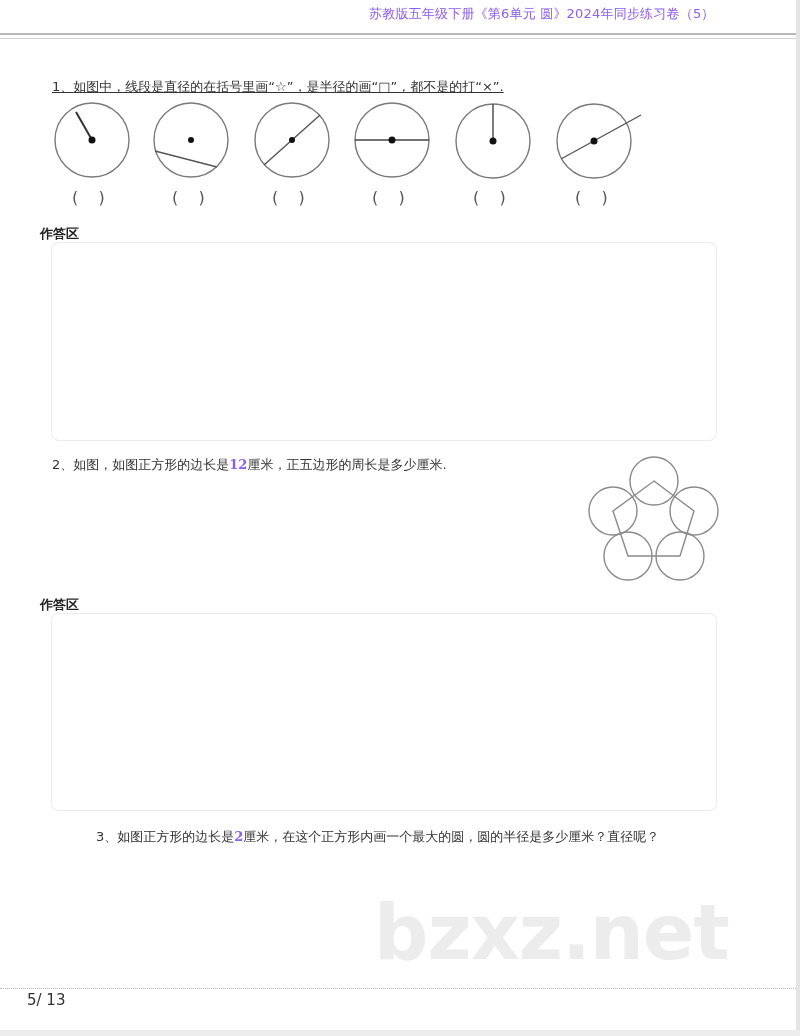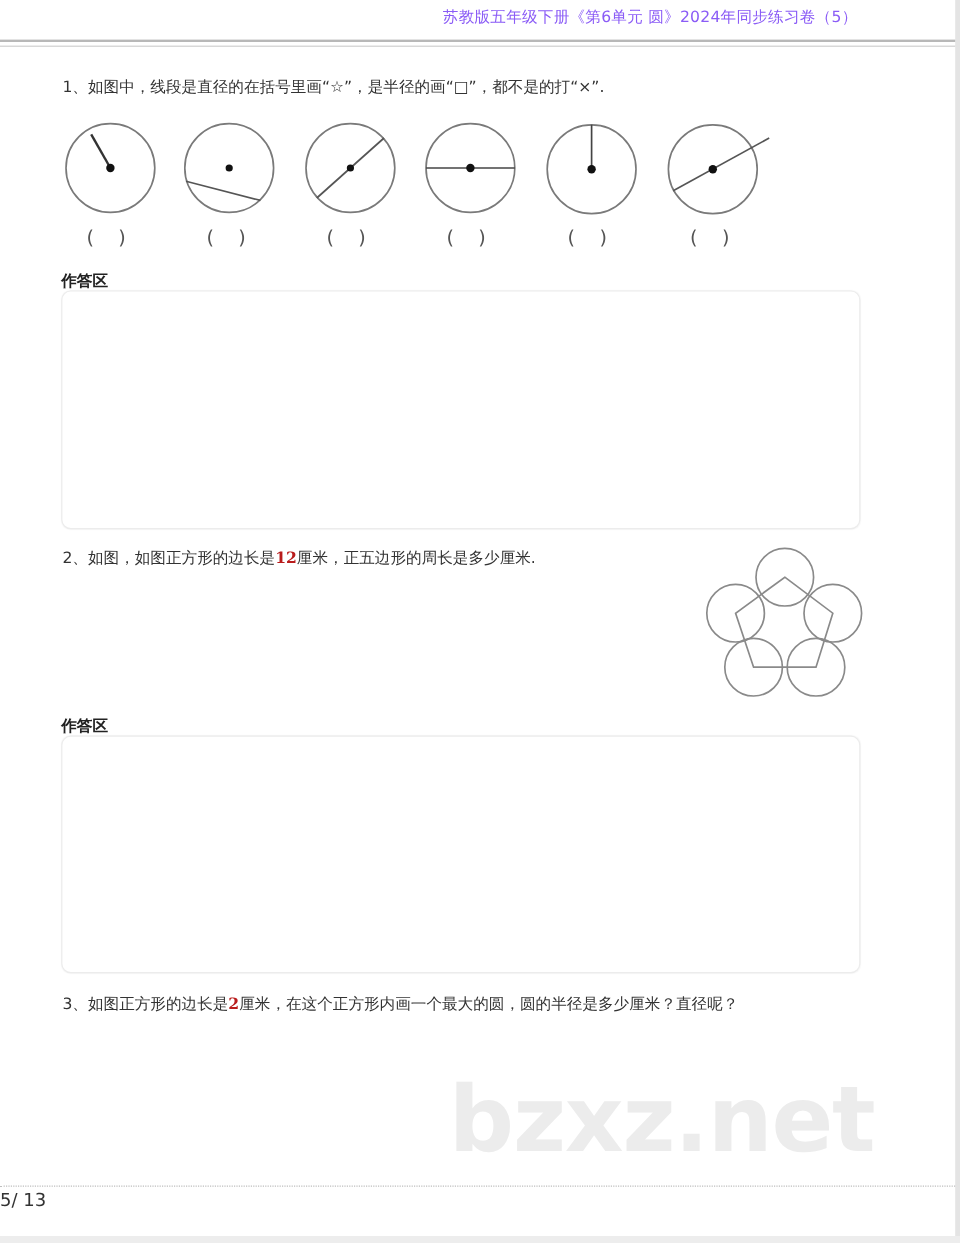--- a/index.html
+++ b/index.html
@@ -16,65 +16,65 @@
   .header-title {
     position: absolute; left: 369px; top: 5px; font-size: 13px; color: #8b5cf6;
     white-space: nowrap; letter-spacing: 0.2px;
   }
   .header-rule-1 { position: absolute; left: 0; top: 33px; width: 796px; height: 2px; background: #b8b8b8; }
   .header-rule-2 { position: absolute; left: 0; top: 38px; width: 796px; height: 1px; background: #cfcfcf; }
 
   .q-text {
     position: absolute; left: 52px; font-size: 13px; color: #333; white-space: nowrap;
   }
-  .q-text b { font-family: "DejaVu Serif", serif; font-weight: bold; color: #b91c1c; }
+  .q-text b { font-family: "DejaVu Serif", serif; font-weight: bold; color: #8b5cf6; }
 
   .circles-row { position: absolute; left: 50px; top: 100px; width: 600px; height: 80px; }
   .circle-fig { position: absolute; top: 0; }
   .paren {
     position: absolute; top: 188px; font-size: 16px; color: #555; white-space: pre;
     font-family: "DejaVu Sans", sans-serif;
   }
 
   .answer-label {
-    position: absolute; left: 51px; font-size: 13px; font-weight: bold; color: #222;
+    position: absolute; left: 40px; font-size: 13px; font-weight: bold; color: #222;
   }
   .answer-box {
     position: absolute; left: 51px; width: 664px;
     border: 1px solid #ececec; border-radius: 8px; background: #fff;
     box-shadow: 0 0 1px rgba(0,0,0,0.04);
   }
 
   .pentagon-fig { position: absolute; left: 586px; top: 454px; }
 
   .watermark {
     position: absolute; left: 374px; top: 888px; font-size: 76px; font-weight: bold;
     color: #ececec; letter-spacing: -1px; font-family: "DejaVu Sans", sans-serif;
   }
   .footer-rule {
     position: absolute; left: 0; top: 988px; width: 796px; height: 0;
     border-top: 1px dotted #bdbdbd;
   }
   .page-counter {
-    position: absolute; left: 0; top: 991px; font-size: 15px; color: #333; white-space: nowrap;
+    position: absolute; left: 0; top: 991px; font-size: 15px; color: #333; white-space: nowrap; padding-left: 27px;
   }
   .bottom-strip {
     position: absolute; left: 0; top: 1030px; width: 800px; height: 6px; background: #ededed;
   }
 </style>
 </head>
 <body>
 
 <div class="page-right-edge"></div>
 
 <div class="header-title">苏教版五年级下册《第6单元 圆》2024年同步练习卷（5）</div>
 <div class="header-rule-1"></div>
 <div class="header-rule-2"></div>
 
-<div class="q-text" style="top:64px;">
+<div class="q-text" style="top:78px;text-decoration:underline;">
   <span>1、</span><span>如图中，线段是直径的在括号里画“☆”，是半径的画“□”，都不是的打“×”.</span>
 </div>
 
 <div class="circles-row">
 
   <svg class="circle-fig" style="left:2px;" width="80" height="80">
     <circle cx="40" cy="40" r="37" fill="none" stroke="#7a7a7a" stroke-width="1.4"></circle>
     <line x1="40" y1="40" x2="24" y2="12" stroke="#333" stroke-width="2"></line>
     <circle cx="40" cy="40" r="3.5" fill="#111"></circle>
   </svg>
@@ -131,21 +131,21 @@
     <circle cx="108" cy="57" r="24"></circle>
     <circle cx="42" cy="102" r="24"></circle>
     <circle cx="94" cy="102" r="24"></circle>
     <polygon points="68,27 108,57 94,102 42,102 27,57"></polygon>
   </g>
 </svg>
 
 <div class="answer-label" style="top:596px;">作答区</div>
 <div class="answer-box" style="top:613px; height:196px;"></div>
 
-<div class="q-text" style="top:828px;">
+<div class="q-text" style="top:828px;margin-left:44px;">
   <span>3、</span><span>如图正方形的边长是</span><b>2</b><span>厘米，在这个正方形内画一个最大的圆，圆的半径是多少厘米？直径呢？</span>
 </div>
 
 <div class="watermark">bzxz.net</div>
 
 <div class="footer-rule"></div>
 <div class="page-counter">5/ 13</div>
 <div class="bottom-strip"></div>
 
 </body></html>

